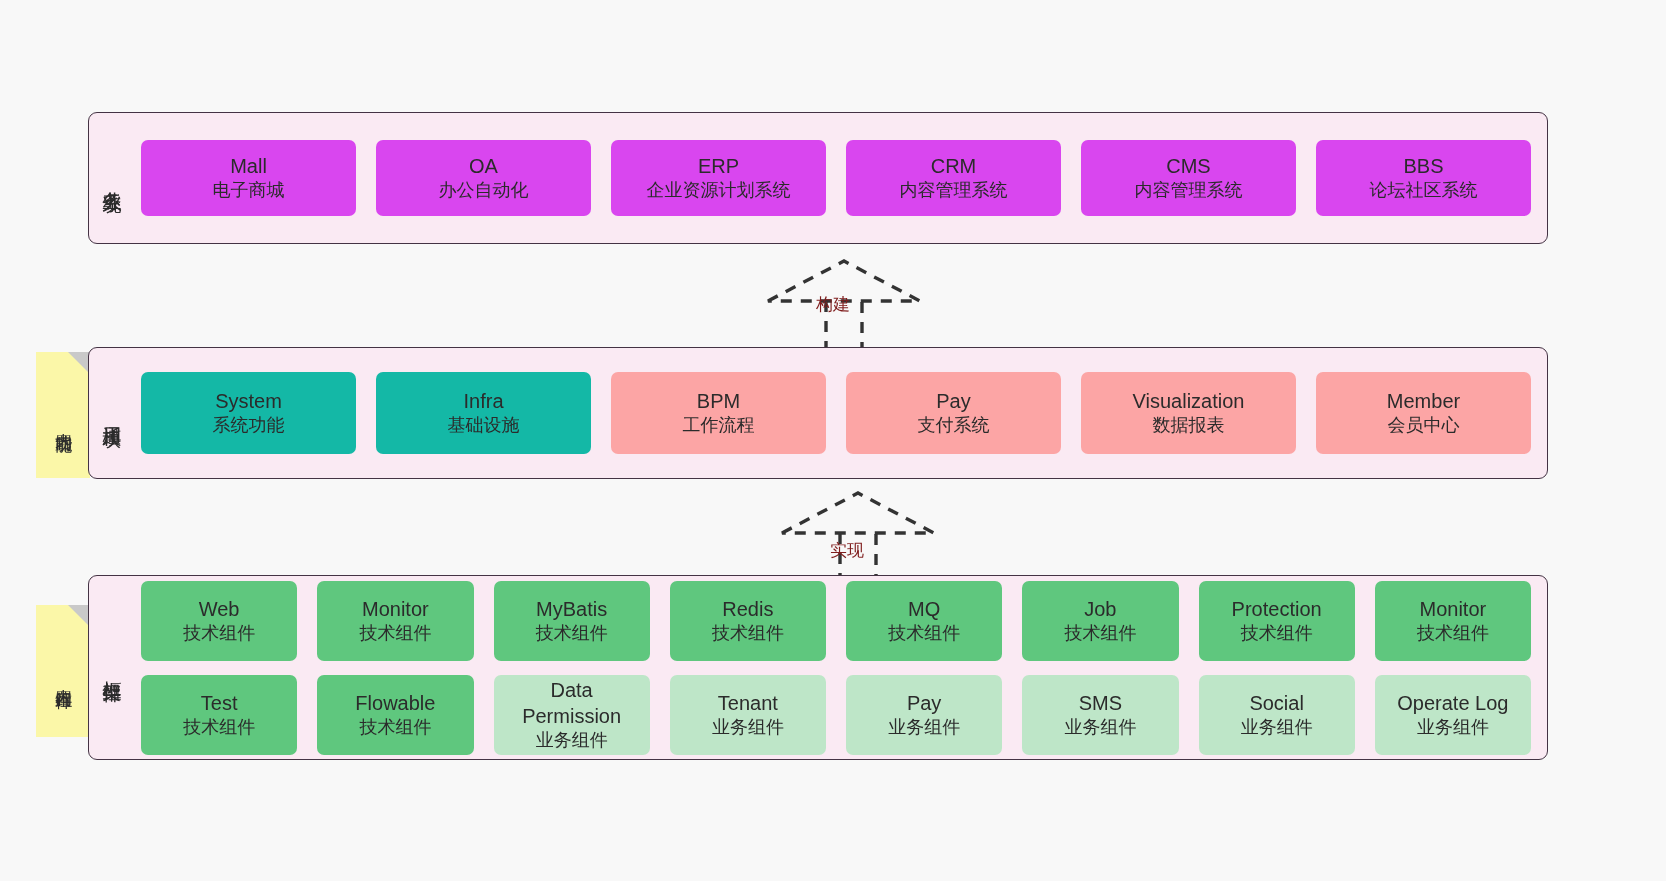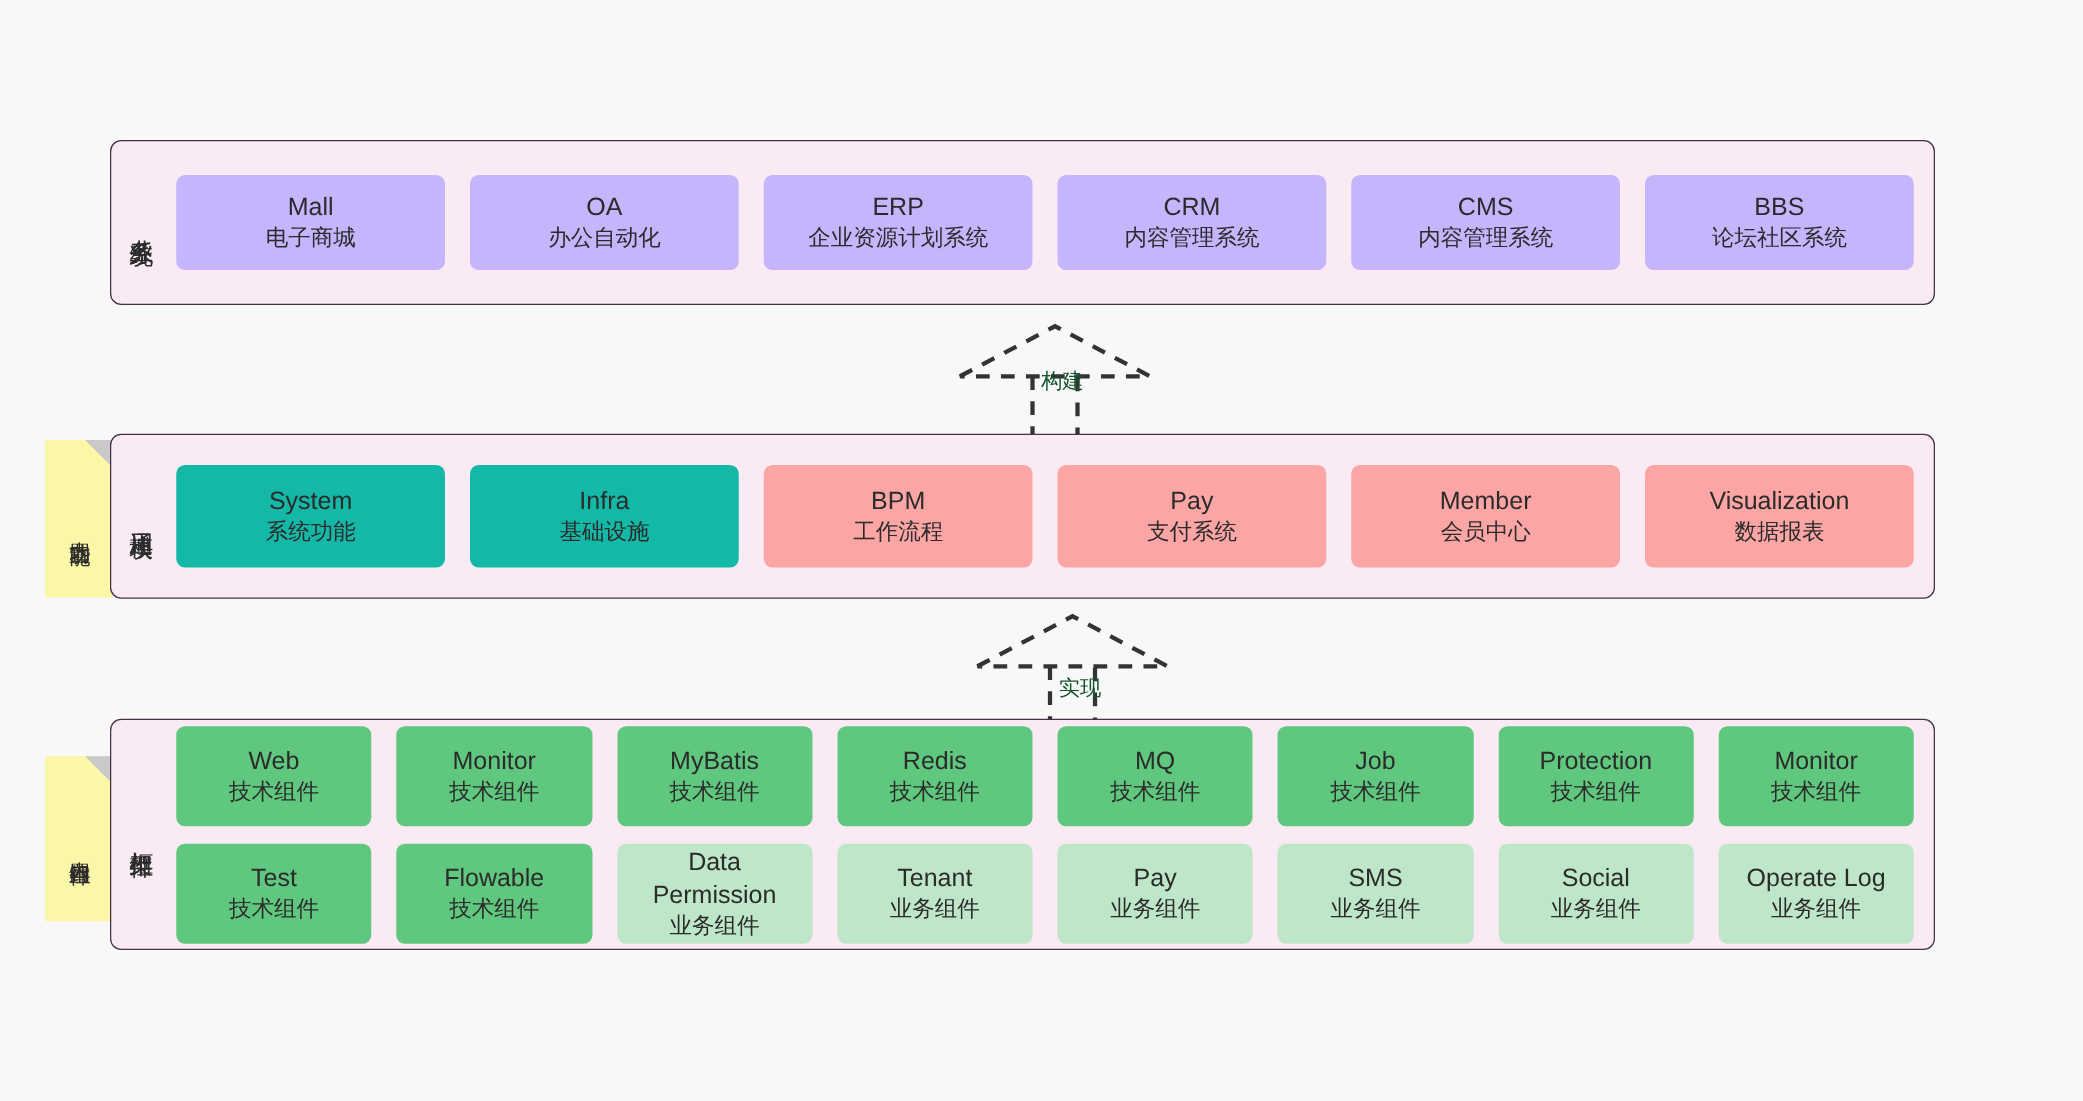--- a/index.html
+++ b/index.html
@@ -70,21 +70,21 @@
     align-items: center;
     justify-content: center;
     text-align: center;
     box-sizing: border-box;
     padding: 4px 6px;
     line-height: 1.3;
   }
   .card .t1 { font-size: 20px; }
   .card .t2 { font-size: 18px; }
 
-  .c-blue       { background: #c4b5fd; }
+  .c-blue       { background: #d946ef; }
   .c-red        { background: #14b8a6; }
   .c-pink       { background: #fca5a5; }
   .c-green      { background: #5fc77e; }
   .c-lightgreen { background: #bee6c8; }
 
   
   #layer-business  { left: 88px;  top: 112px; width: 1460px; height: 132px; }
   #layer-business  .card { height: 76px; }
 
   #layer-common    { left: 88px;  top: 347px; width: 1460px; height: 132px; }
@@ -121,24 +121,23 @@
   #note-framework { left: 36px; top: 605px; height: 132px; }
 
   
   .uml-arrow {
     position: absolute;
   }
   .uml-arrow svg { display: block; }
   .uml-label {
     position: absolute;
     font-size: 17px;
-    color: #14532d;
+    color: #7f1d1d;
     background: transparent;
     white-space: nowrap;
-    margin-left: 17px;
   }
   #arrow-build  { left: 748px; top: 255px; }
   #arrow-build  .uml-label { left: 68px; top: 38px; }
   #arrow-impl   { left: 762px; top: 487px; }
   #arrow-impl   .uml-label { left: 68px; top: 52px; }
 </style>
 </head>
 <body>
 
 <div id="canvas">
@@ -204,26 +203,26 @@
         </div>
         <div class="card c-pink">
           <span class="t1">BPM</span>
           <span class="t2">工作流程</span>
         </div>
         <div class="card c-pink">
           <span class="t1">Pay</span>
           <span class="t2">支付系统</span>
         </div>
         <div class="card c-pink">
+          <span class="t1">Visualization</span>
+          <span class="t2">数据报表</span>
+        </div>
+        <div class="card c-pink">
           <span class="t1">Member</span>
           <span class="t2">会员中心</span>
-        </div>
-        <div class="card c-pink">
-          <span class="t1">Visualization</span>
-          <span class="t2">数据报表</span>
         </div>
       </div>
     </div>
   </div>
 
   <div class="uml-arrow" id="arrow-impl">
     <svg width="200" height="100" viewBox="0 0 200 100" aria-hidden="true">
       <g fill="none" stroke="#333333" stroke-width="3.4" stroke-dasharray="11,9" stroke-linecap="butt">
         <path d="M 78 46 L 78 94 L 114 94 L 114 46"></path>
         <path d="M 20 46 L 96 6 L 172 46 Z"></path>

